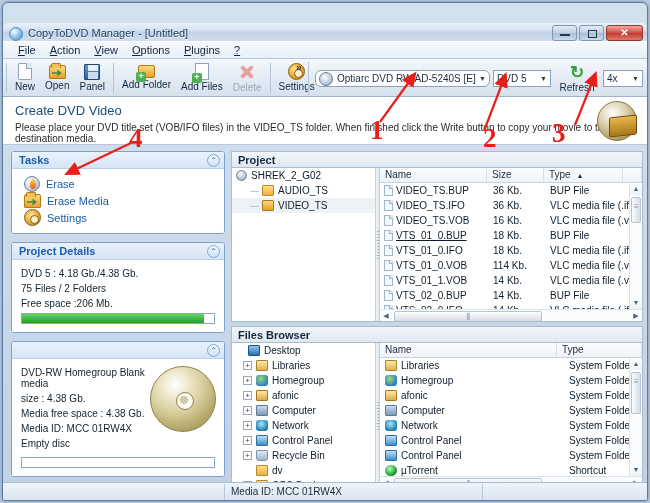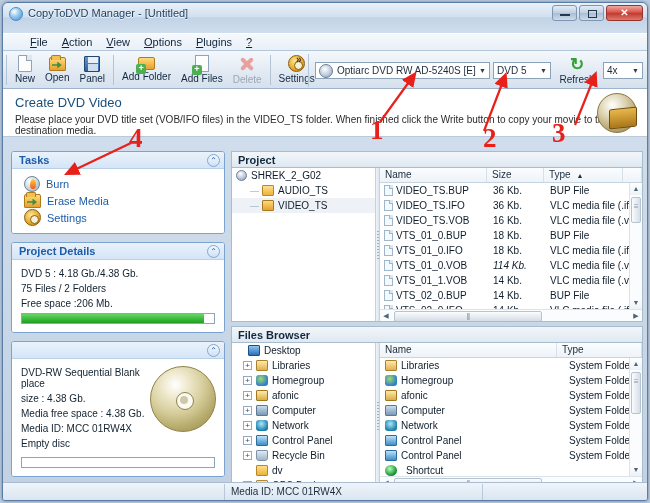--- a/index.html
+++ b/index.html
@@ -10,23 +10,24 @@
   .window {
     position:absolute; left:2px; top:2px; width:646px; height:499px;
     border:1px solid #5a7da8; border-radius:6px 6px 3px 3px;
     background:linear-gradient(180deg,#d3e0ee 0%,#c3d4e7 100%);
     box-shadow:0 0 3px rgba(0,0,0,.4);
     overflow:hidden;
   }
 
   
   .titlebar {
-    height:30px; position:relative;
+    height:18px; position:relative;
     background:linear-gradient(180deg,#e9f1f9 0%,#d2e0ef 45%,#c2d3e6 50%,#cfdeee 100%);
     border-radius:5px 5px 0 0;
+    margin-top:20px;
   }
   .title-icon {
     position:absolute; left:6px; top:4px; width:14px; height:14px;
     border-radius:50%;
     background:radial-gradient(circle at 35% 30%,#ffffff 0%,#9ecdf0 40%,#3f8dd0 100%);
     border:1px solid #4a8ec7;
   }
   .title-text {
     position:absolute; left:25px; top:4px; font-size:11px; color:#1a3a5c;
     text-shadow:0 1px 0 rgba(255,255,255,.8); white-space:nowrap;
@@ -43,21 +44,21 @@
     border-color:#95342c;
   }
   .wb .gl { position:absolute; left:50%; top:50%; transform:translate(-50%,-50%);
     color:#24394f; font-size:9px; line-height:1; }
   .wb.close .gl { color:#fff; font-size:10px; font-weight:bold; }
   .wb .min-bar { position:absolute; left:7px; bottom:4px; width:10px; height:2px; background:#24394f; }
   .wb .max-box { position:absolute; left:8px; top:4px; width:9px; height:8px; border:1.5px solid #24394f; }
 
   
   .menubar {
-    height:18px; display:flex; align-items:flex-start; padding-left:20px; gap:0px;
+    height:18px; display:flex; align-items:flex-start; padding-left:8px; gap:0px;
     background:linear-gradient(180deg,#f6f9fc 0%,#e8eff7 100%);
     border-top:1px solid #fff; border-bottom:1px solid #b4c6d9;
   }
   .menuitem { padding:2px 7px; font-size:11px; color:#10243c; }
   .menuitem u { text-decoration:underline; }
 
   
   .toolbar {
     height:38px; display:flex; align-items:center;
     background:linear-gradient(180deg,#f4f8fc 0%,#e2eaf3 55%,#d6e1ed 100%);
@@ -123,21 +124,21 @@
   .tb-right { position:absolute; left:305px; top:3px; height:33px;
     display:flex; align-items:center; gap:3px;
     border-left:1px solid #b3c4d6; padding-left:6px; }
   .combo {
     height:17px; border:1px solid #8ba2b8; background:#fff; display:flex;
     align-items:center; padding:0 0 0 3px; position:relative; font-size:10px; color:#1b2b3c;
   }
   .combo .arrow { margin-left:auto; width:13px; height:15px;
     display:flex; align-items:center; justify-content:center;
     font-size:7px; color:#2c3e50; }
-  .combo.drive { width:175px; }
+  .combo.drive { width:175px;border-radius:6px; }
   .combo.fmt { width:58px; }
   .combo.speed { width:40px; }
   .tb-lblbtn { display:flex; flex-direction:column; align-items:center; width:46px; }
   .tb-lblbtn .lbl { font-size:10px; color:#12283f; }
 
   
   .banner { height:48px; background:#fff; position:relative; border-bottom:1px solid #b9c9da; }
   .banner h1 { font-size:13px; font-weight:normal; color:#1b4f7a; position:absolute;
     left:12px; top:6px; }
   .banner p { font-size:10px; color:#2b2b2b; position:absolute; left:12px; top:25px; }
@@ -384,21 +385,21 @@
     <div class="sidebar">
 
       <div class="panel">
         <div class="panel-hd">
           <span class="t">Tasks</span>
           <span class="collapse">⌃</span>
         </div>
         <div class="panel-bd">
           <div class="task">
             <span class="ico flame"></span>
-            <span class="tl">Burn</span>
+            <span class="tl">Erase</span>
           </div>
           <div class="task">
             <span class="ico folder-open"></span>
             <span class="tl">Erase Media</span>
           </div>
           <div class="task">
             <span class="ico gear"></span>
             <span class="tl">Settings</span>
           </div>
         </div>
@@ -419,21 +420,21 @@
         </div>
       </div>
 
       <div class="panel">
         <div class="panel-hd">
           <span class="collapse">⌃</span>
         </div>
         <div class="panel-bd">
           <div class="media-row">
             <div class="media-txt">
-              <div class="pd-line">DVD-RW Sequential Blank place</div>
+              <div class="pd-line">DVD-RW Homegroup Blank media</div>
               <div class="pd-line">size : 4.38 Gb.</div>
               <div class="pd-line">Media free space : 4.38 Gb.</div>
               <div class="pd-line">Media ID: MCC 01RW4X</div>
               <div class="pd-line">Empty disc</div>
             </div>
             <div class="media-disc"></div>
           </div>
           <div class="progress empty">
             <div class="bar"></div>
           </div>
@@ -492,34 +493,34 @@
                   <span class="c" style="flex: 1 1 0%;">VLC media file (.ifo)</span>
                 </div>
                 <div class="lv-row">
                   <span class="fileicon"></span>
                   <span class="c" style="width: 92px; padding-left: 0px;">VIDEO_TS.VOB</span>
                   <span class="c" style="width: 57px;">16 Kb.</span>
                   <span class="c" style="flex: 1 1 0%;">VLC media file (.vob)</span>
                 </div>
                 <div class="lv-row">
                   <span class="fileicon"></span>
-                  <span class="c" style="width: 92px; padding-left: 0px;">VTS_01_0.BUP</span>
+                  <span class="c" style="width: 92px; padding-left: 0px; text-decoration: underline;">VTS_01_0.BUP</span>
                   <span class="c" style="width: 57px;">18 Kb.</span>
                   <span class="c" style="flex: 1 1 0%;">BUP File</span>
                 </div>
                 <div class="lv-row">
                   <span class="fileicon"></span>
                   <span class="c" style="width: 92px; padding-left: 0px;">VTS_01_0.IFO</span>
                   <span class="c" style="width: 57px;">18 Kb.</span>
                   <span class="c" style="flex: 1 1 0%;">VLC media file (.ifo)</span>
                 </div>
                 <div class="lv-row">
                   <span class="fileicon"></span>
                   <span class="c" style="width: 92px; padding-left: 0px;">VTS_01_0.VOB</span>
-                  <span class="c" style="width: 57px; font-style: italic;">114 Kb.</span>
+                  <span class="c" style="width: 57px;">114 Kb.</span>
                   <span class="c" style="flex: 1 1 0%;">VLC media file (.vob)</span>
                 </div>
                 <div class="lv-row">
                   <span class="fileicon"></span>
                   <span class="c" style="width: 92px; padding-left: 0px;">VTS_01_1.VOB</span>
                   <span class="c" style="width: 57px;">14 Kb.</span>
                   <span class="c" style="flex: 1 1 0%;">VLC media file (.vob)</span>
                 </div>
                 <div class="lv-row">
                   <span class="fileicon"></span>
@@ -642,20 +643,21 @@
                   <span class="c" style="width: 163px; padding-left: 0px;">Control Panel</span>
                   <span class="c" style="flex: 1 1 0%;">System Folder</span>
                 </div>
                 <div class="lv-row">
                   <span class="ficon ctrl" style="margin: 0px 4px 0px 5px;"></span>
                   <span class="c" style="width: 163px; padding-left: 0px;">Control Panel</span>
                   <span class="c" style="flex: 1 1 0%;">System Folder</span>
                 </div>
                 <div class="lv-row">
                   <span class="ficon sc1" style="margin: 0px 4px 0px 5px;"></span>
+                  <span class="c" style="width: 163px; padding-left: 0px;">µTorrent</span>
                   <span class="c" style="flex: 1 1 0%;">Shortcut</span>
                 </div>
               </div>
             <div class="vbar">
               <div class="ar">▲</div>
               <div class="thumb" style="top:14px;height:42px"></div>
               <div class="ar bot">▼</div>
             </div>
           </div>
           <div class="hbar">

